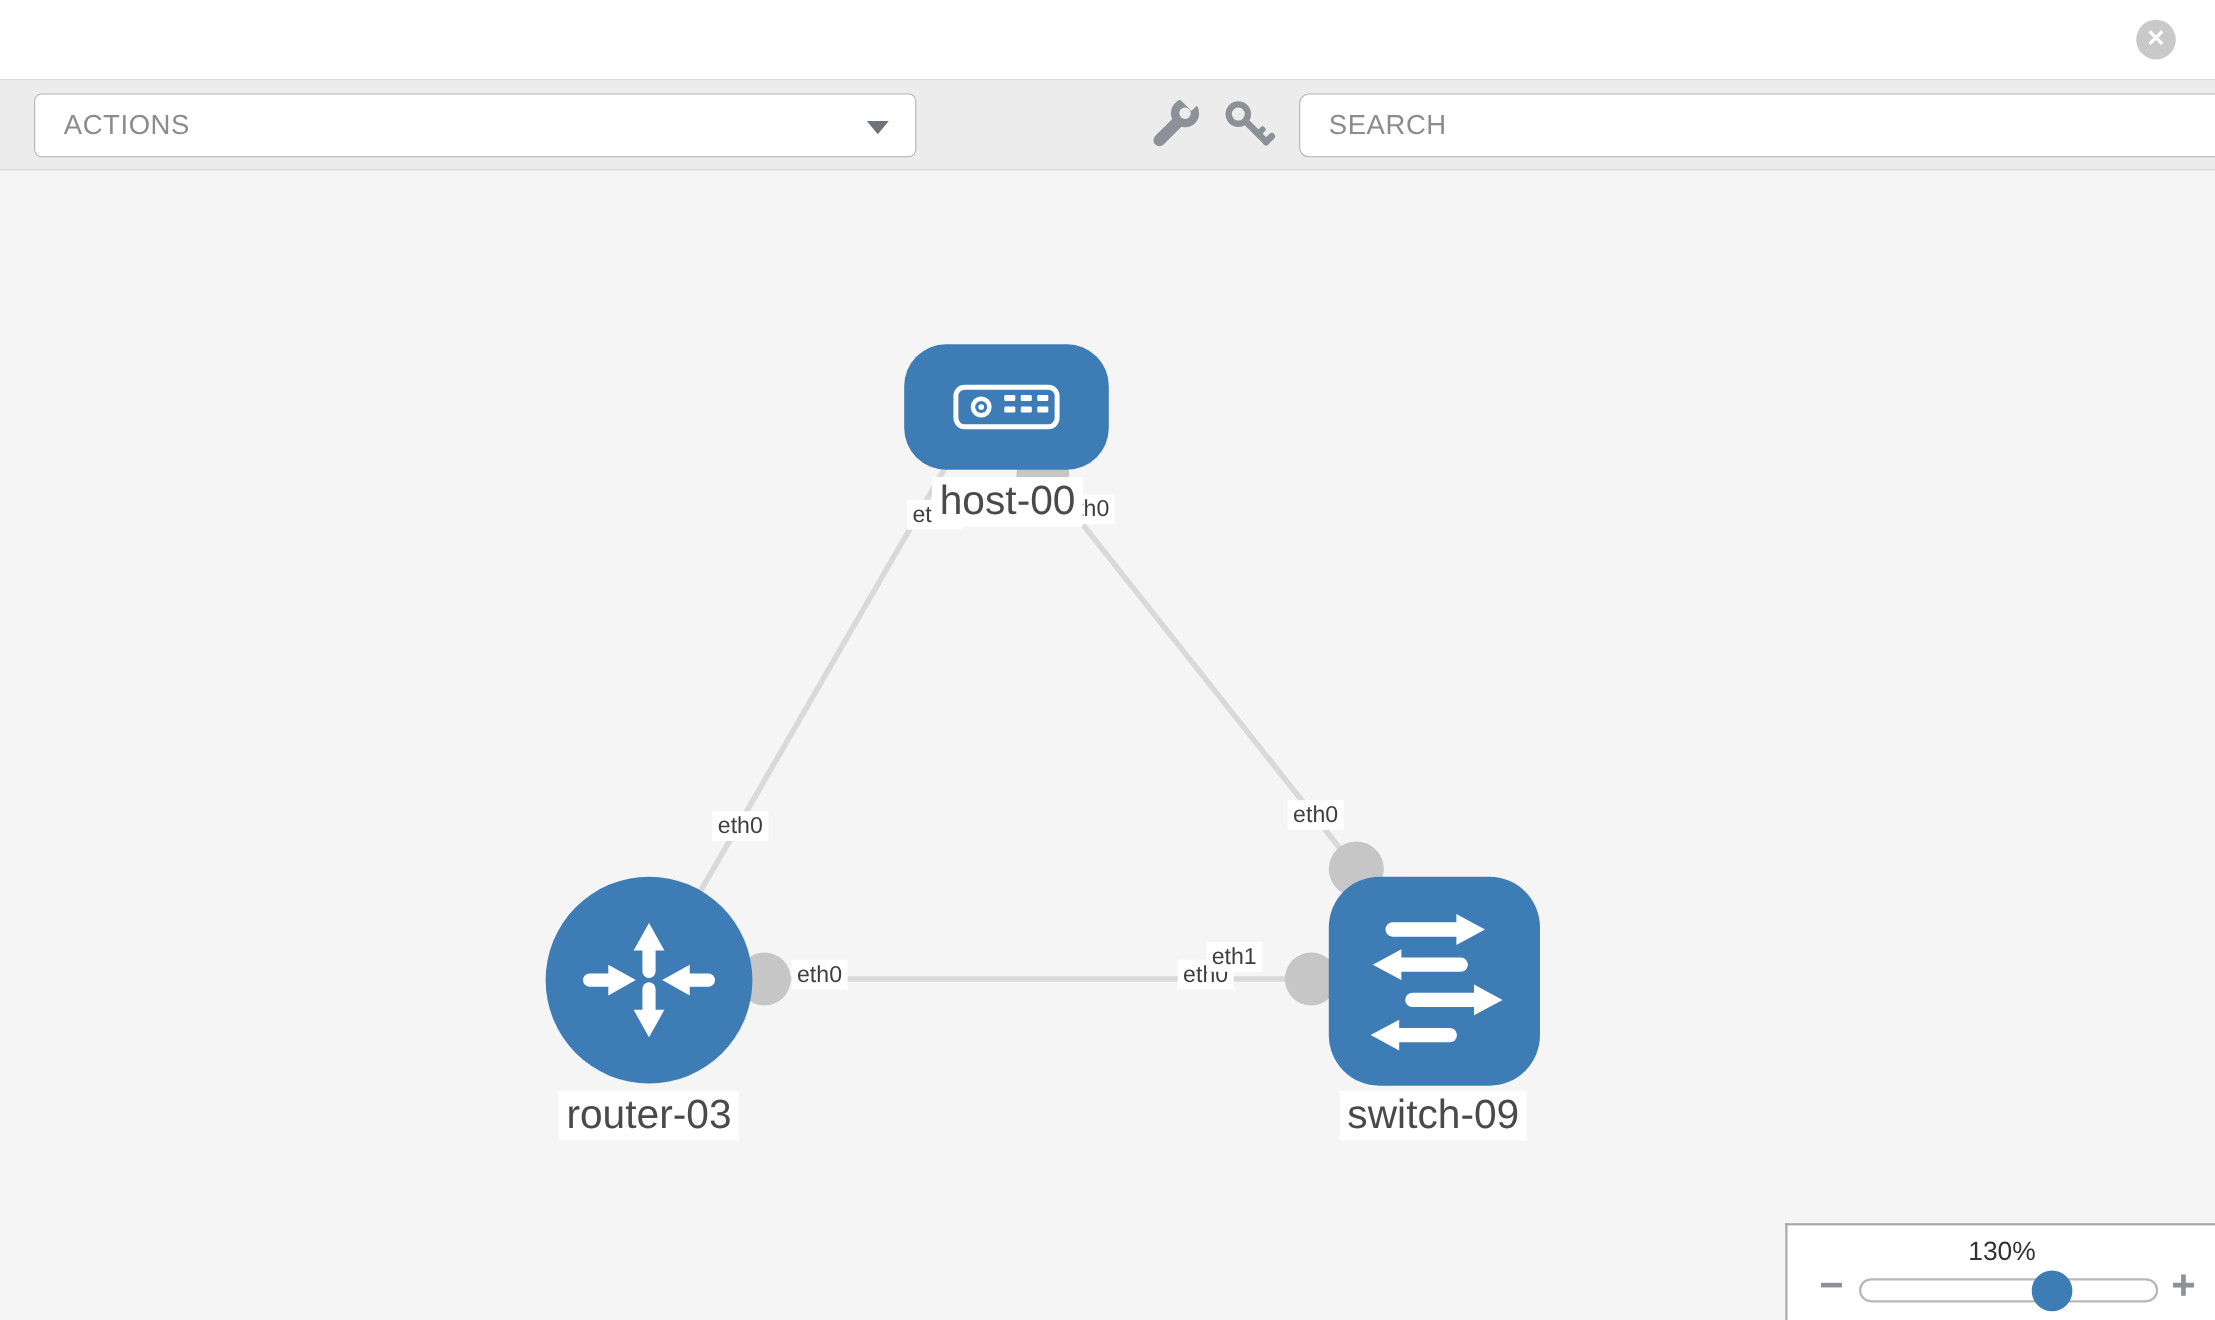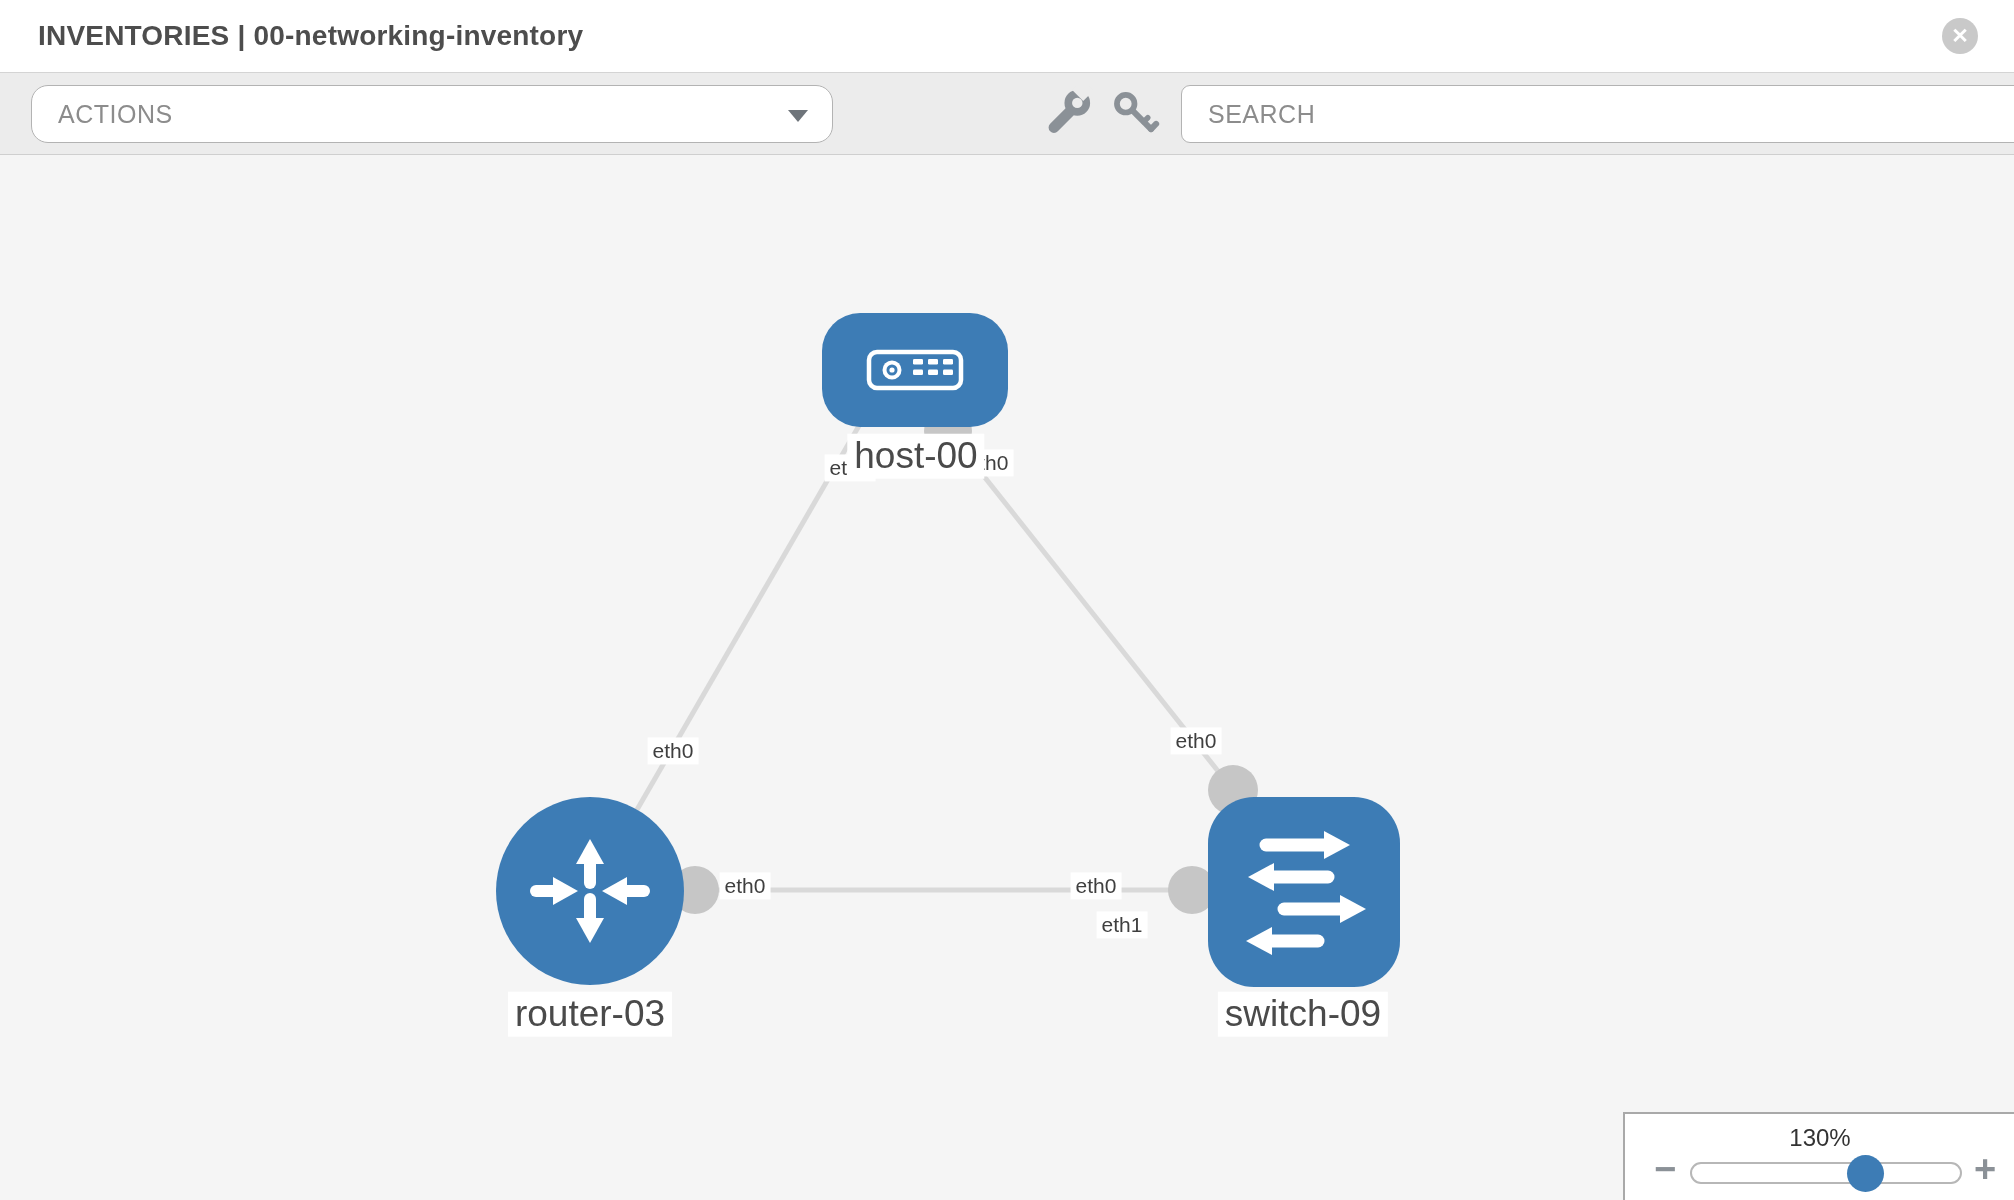--- a/index.html
+++ b/index.html
@@ -12,21 +12,21 @@
   .page-title{position:absolute;left:38px;top:0;height:72px;line-height:72px;
     font-size:28px;font-weight:bold;color:#4d4d4d;letter-spacing:0.2px;}
   .close-btn{position:absolute;right:36px;top:18px;width:36px;height:36px;border-radius:50%;
     background:#c9c9c9;color:#ffffff;text-align:center;line-height:36px;font-size:21px;
     font-weight:bold;cursor:pointer;}
 
   
   .toolbar{position:absolute;left:0;top:73px;width:2014px;height:81px;background:#ececec;
     border-bottom:1px solid #cfcfcf;}
   .fake-select{position:absolute;top:12px;height:58px;background:#ffffff;
-    border:1px solid #b3b3b3;border-radius:17px;box-sizing:border-box;cursor:pointer;}
+    border:1px solid #b3b3b3;border-radius:7px;box-sizing:border-box;cursor:pointer;}
   .fake-select .sel-text{position:absolute;left:26px;top:0;line-height:56px;font-size:25px;
     color:#8c8c8c;letter-spacing:0.5px;}
   .caret{position:absolute;right:24px;top:24px;width:0;height:0;
     border-left:10px solid transparent;border-right:10px solid transparent;
     border-top:12px solid #6e747a;}
   .actions-select{left:31px;width:802px;}
   .search-select{left:1181px;width:915px;border-radius:9px;}
   .tool-icon{position:absolute;top:13px;width:54px;height:54px;cursor:pointer;}
   .tool-icon svg{width:100%;height:100%;}
   .icon-wrench{left:1041px;}
@@ -55,21 +55,20 @@
     background:#ffffff;border:2px solid #b7b7b7;box-sizing:border-box;cursor:pointer;}
   .zoom-thumb{position:absolute;left:222px;top:41px;width:37px;height:37px;border-radius:50%;
     background:#3d7cb5;cursor:pointer;}
 </style>
 </head>
 <body>
 
 <div class="app">
 
   <div class="header">
-    <div class="page-title">INVENTORIES | 00-networking-inventory</div>
     <div class="close-btn">✕</div>
   </div>
 
   <div class="toolbar">
     <div class="fake-select actions-select">
       <span class="sel-text">ACTIONS</span>
       <span class="caret"></span>
     </div>
 
     <div class="tool-icon icon-wrench">
@@ -168,21 +167,21 @@
         </g>
       </g>
     </svg>
 
     <div class="iface-label" style="left:850px;top:313px">eth0</div>
     <div class="iface-label" style="left:673px;top:596px">eth0</div>
     <div class="iface-label" style="left:988px;top:308px">eth0</div>
     <div class="iface-label" style="left:1196px;top:586px">eth0</div>
     <div class="iface-label" style="left:745px;top:731px">eth0</div>
     <div class="iface-label" style="left:1096px;top:731px">eth0</div>
-    <div class="iface-label" style="left:1122px;top:770px">eth1</div>
+    <div class="iface-label" style="left:1122px;top:715px">eth1</div>
 
     <div class="node-label" style="left:916px;top:301px">host-00</div>
     <div class="node-label" style="left:590px;top:859px">router-03</div>
     <div class="node-label" style="left:1303px;top:859px">switch-09</div>
   </div>
 
   <div class="zoom-panel">
     <div class="zoom-value">130%</div>
     <div class="zoom-minus">−</div>
     <div class="zoom-track"></div>

